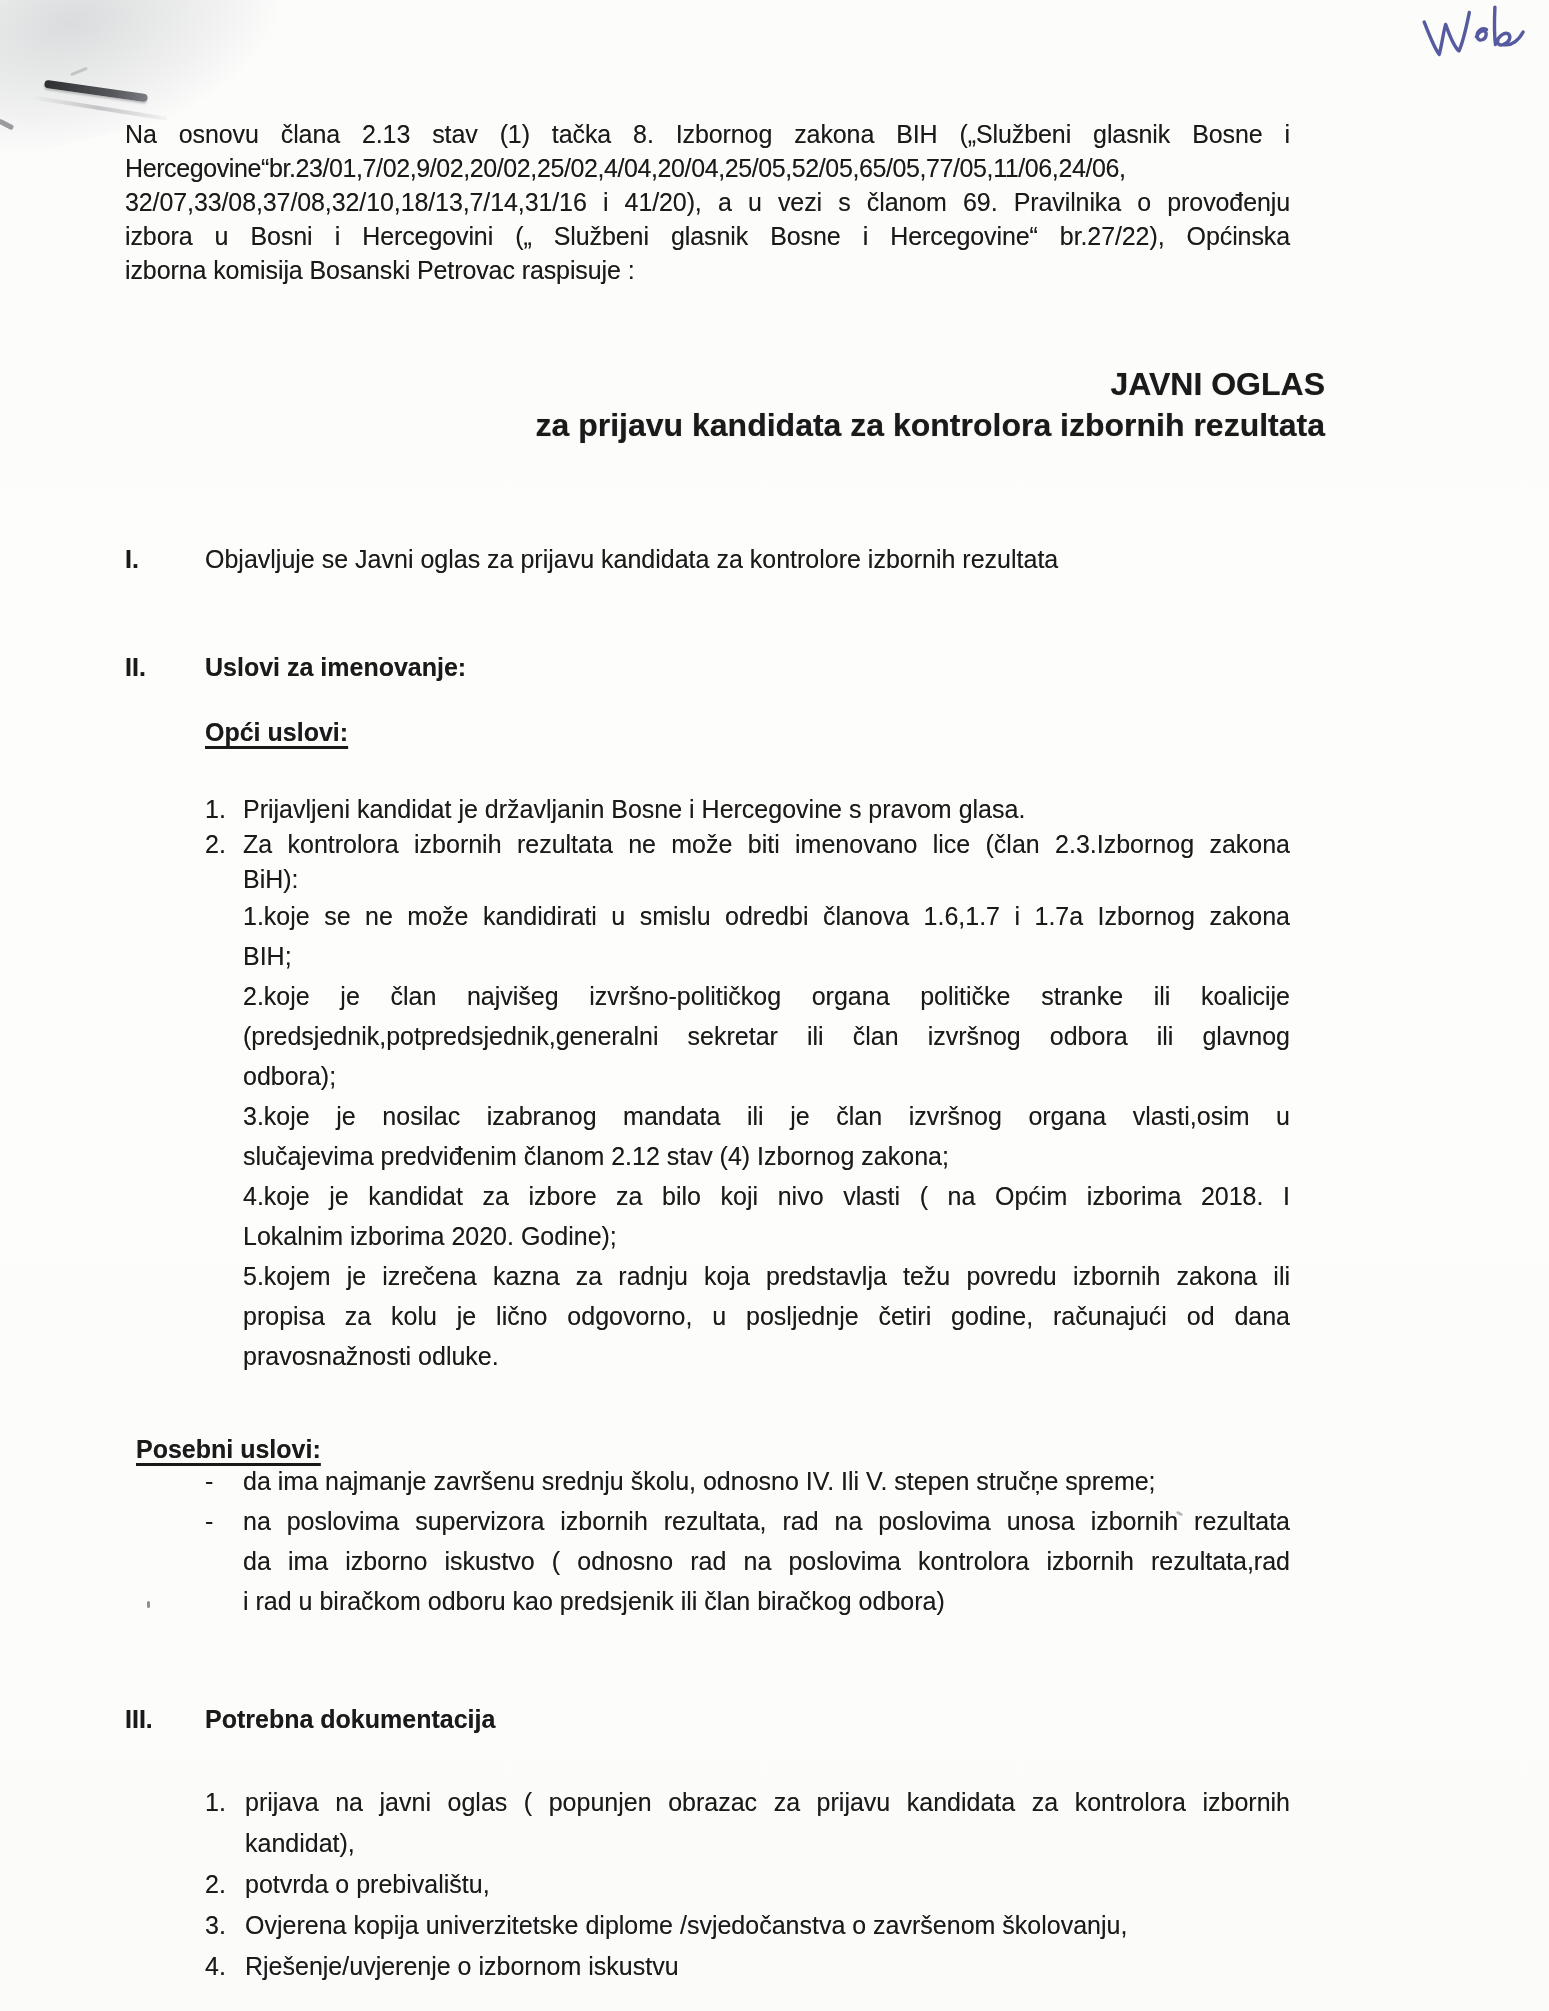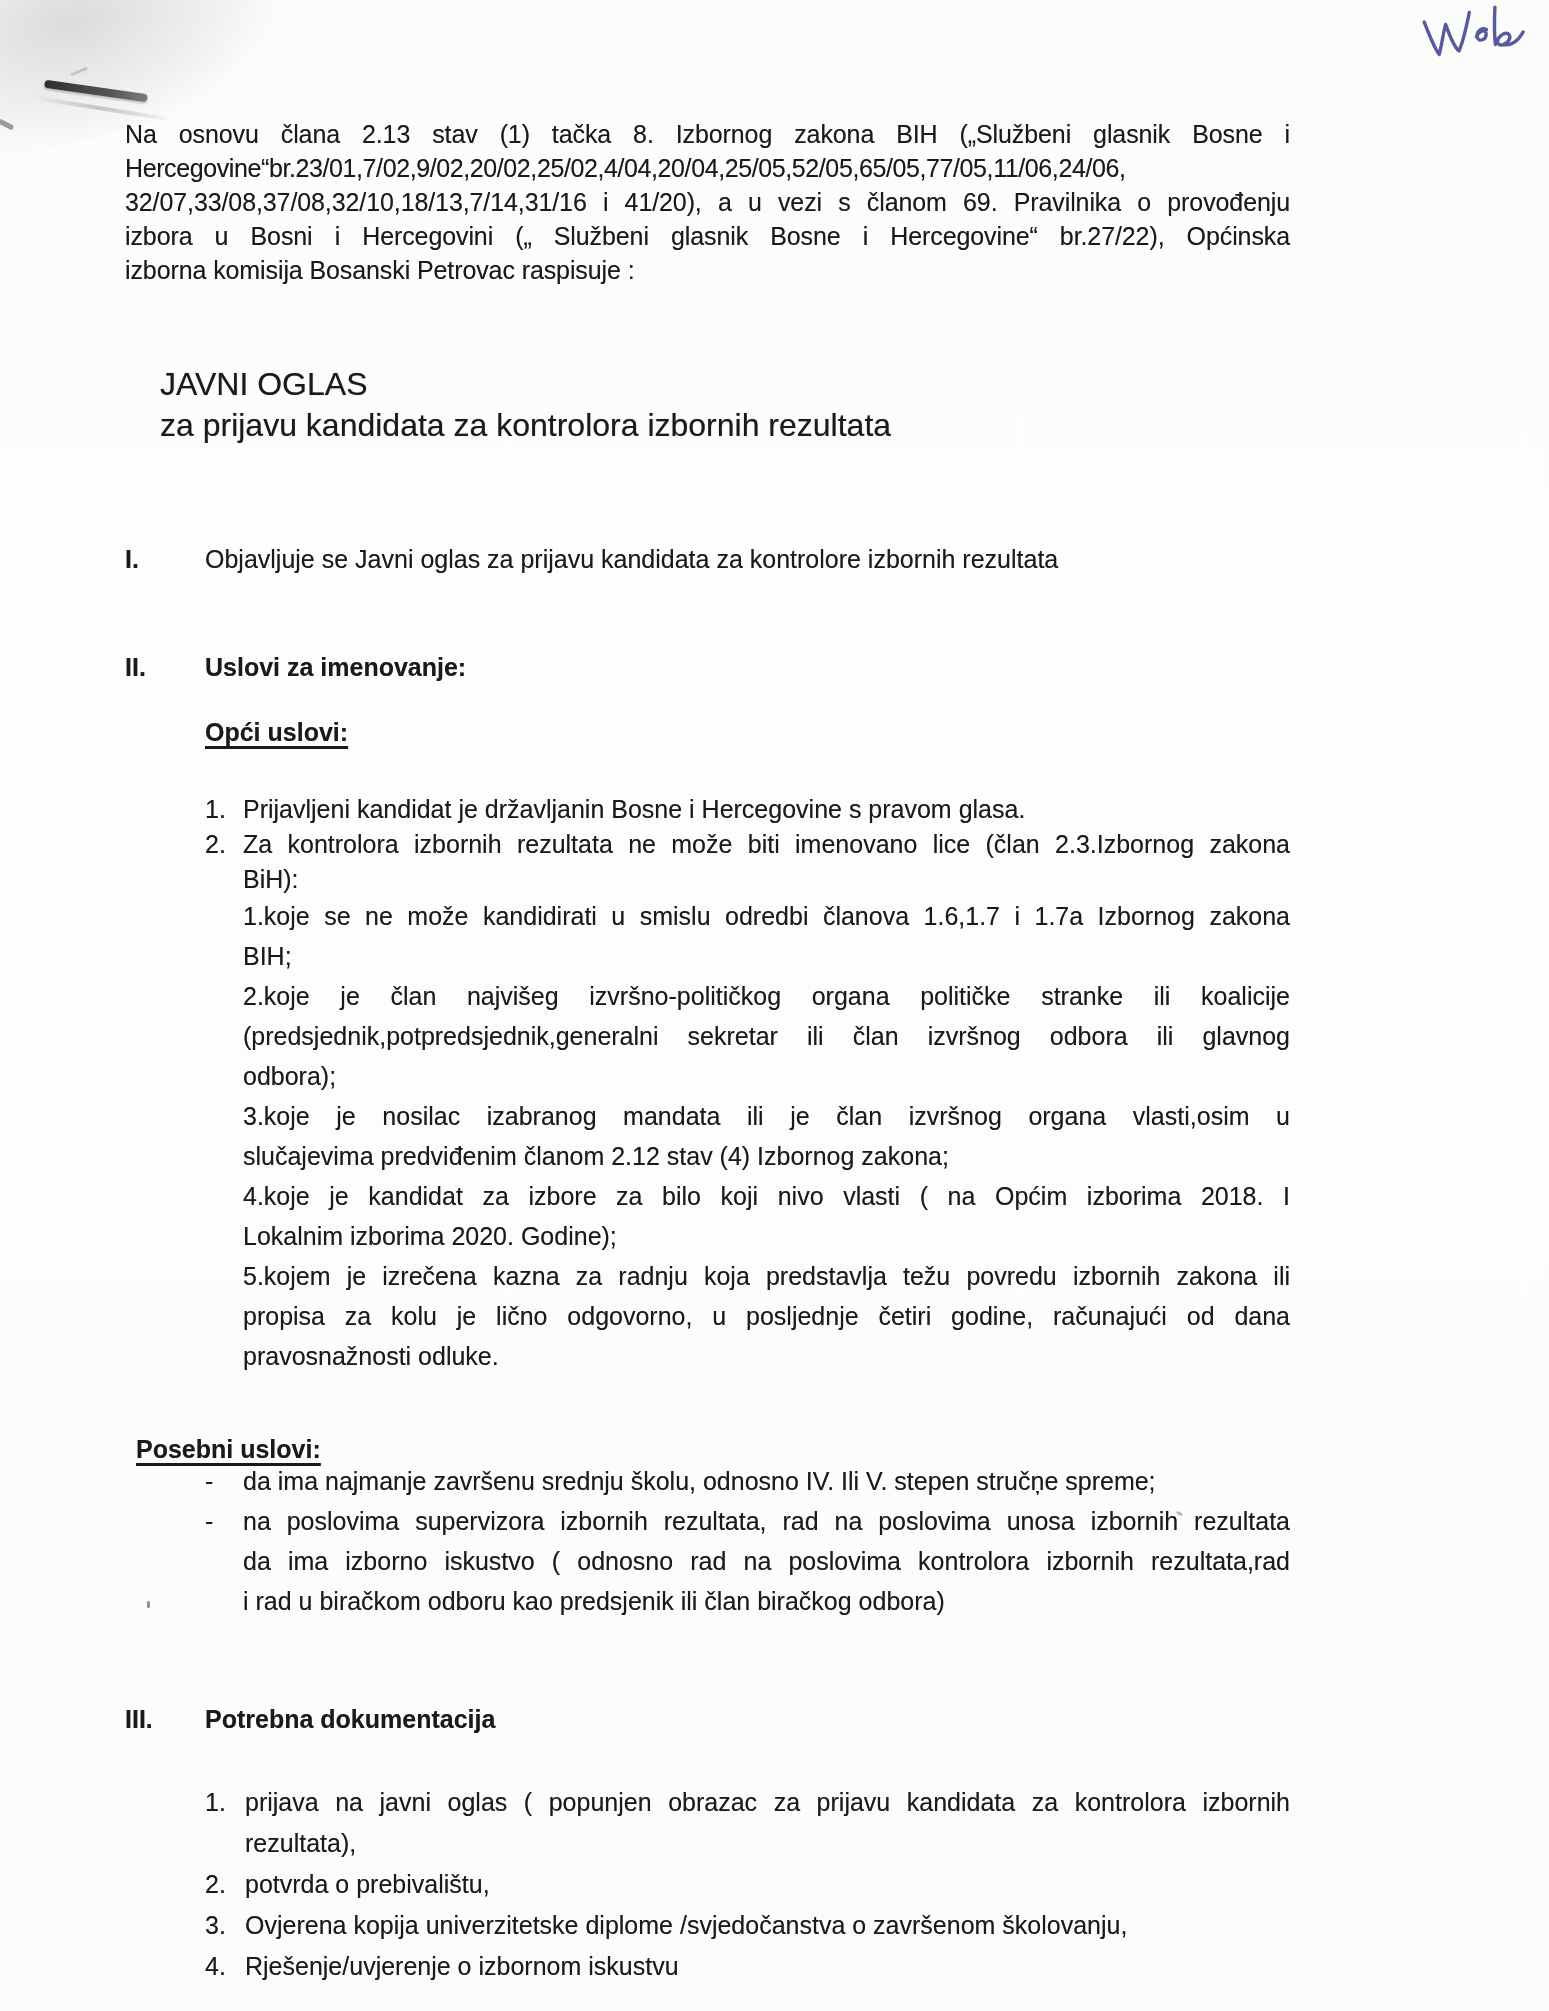--- a/index.html
+++ b/index.html
@@ -28,21 +28,21 @@
   .speck-a{left:1176px;top:1512px;width:7px;height:3px;background:#b4b5bb;border-radius:50%;transform:rotate(28deg);}
   .speck-b{left:147px;top:1601px;width:3px;height:7px;background:#8e8f95;border-radius:2px;}
   
   .hw{left:1418px;top:4px;transform:rotate(-7deg);}
   .sr{position:absolute;left:1420px;top:6px;opacity:0;font-size:2px;}
   
   .lines > div{white-space:normal;}
   .lines > div.j{text-align:justify;text-align-last:justify;}
   .intro{left:125px;top:117px;width:1165px;font-size:25px;line-height:34px;letter-spacing:-.1px;}
   .intro > div:nth-child(2){letter-spacing:-.4px;white-space:nowrap;}
-  .doc-title{left:160px;top:364px;width:1165px;text-align:left;font-weight:400;font-size:32px;line-height:41px;text-shadow:0 0 .8px rgba(15,15,15,.5);}
+  .doc-title{left:160px;top:364px;width:1165px;text-align:right;font-weight:700;font-size:32px;line-height:41px;text-shadow:0 0 .8px rgba(15,15,15,.5);}
   .secrow{display:flex;line-height:30px;font-size:25px;}
   .secrow .num{width:80px;flex:none;font-weight:700;}
   .sec1{left:125px;top:544px;width:1165px;}
   .sec2{left:125px;top:652px;width:1165px;}
   .sec2 .txt{font-weight:700;}
   .sec3{left:125px;top:1704px;width:1165px;}
   .sec3 .txt{font-weight:700;}
   .subhead{font-size:25px;font-weight:700;line-height:30px;
     text-decoration:underline;text-decoration-thickness:2.5px;text-underline-offset:5px;}
   .opci-h{left:205px;top:717px;}
@@ -169,21 +169,21 @@
   <div class="abs secrow sec3">
     <div class="num">III.</div>
     <div class="txt">Potrebna dokumentacija</div>
   </div>
 
   <div class="abs ol3">
     <div class="li">
       <span class="n">1.</span>
       <div class="lines">
           <div class="j">prijava na javni oglas ( popunjen obrazac za prijavu kandidata za kontrolora izbornih</div>
-          <div>rezultata),</div>
+          <div>kandidat),</div>
         </div>
     </div>
     <div class="li">
       <span class="n">2.</span>
       <div class="lines">
           <div>potvrda o prebivalištu,</div>
         </div>
     </div>
     <div class="li">
       <span class="n">3.</span>

